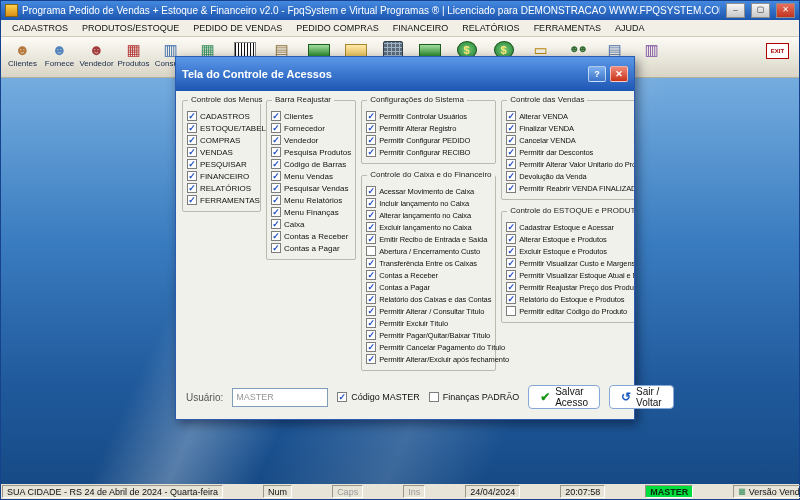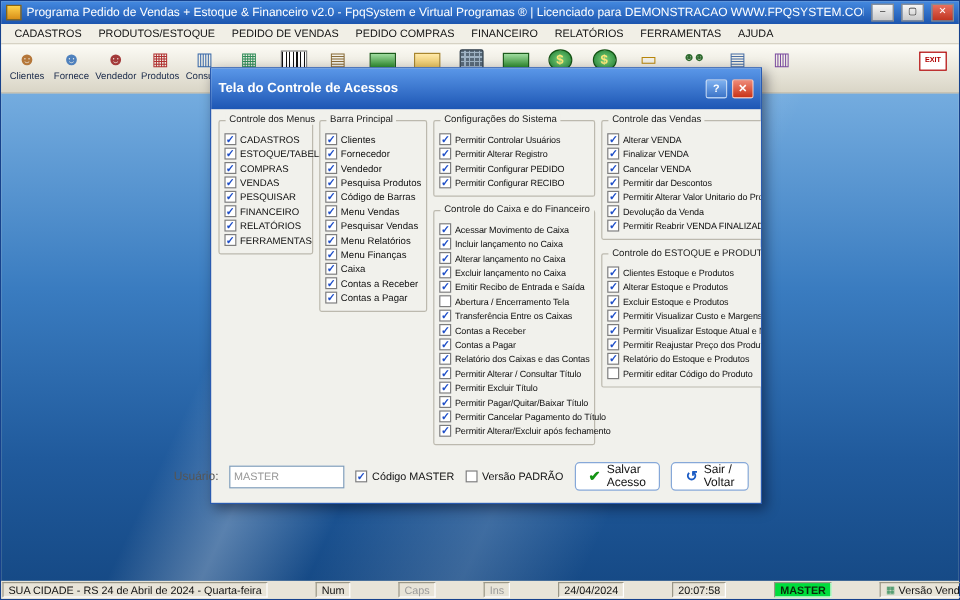--- a/index.html
+++ b/index.html
@@ -46,21 +46,21 @@
   .dlg-body{flex:1;display:flex;gap:5px;padding:9px 6px 2px;overflow:hidden;}
   .col{display:flex;flex-direction:column;gap:11px;}
   .col1{width:79px;}.col2{width:93px;}.col3{width:135px;}.col4{width:138px;}
   .group{border:1px solid #bcb9ae;border-radius:2px;position:relative;padding:8px 4px 4px;background:#f1f1ec;}
   .group-title{position:absolute;top:-6px;left:5px;background:#f1f1ec;padding:0 3px;font-size:8px;color:#222;white-space:nowrap;}
   .cb-row{display:flex;align-items:center;gap:3px;margin:2px 0;font-size:8px;color:#101010;}
   .col3 .cb-row,.col4 .cb-row{font-size:7.5px;letter-spacing:-0.1px;}
   .cb{width:10px;height:10px;min-width:10px;box-sizing:border-box;background:#fff;border:1px solid #7d7d7d;display:flex;align-items:center;justify-content:center;font-size:9px;color:#1f4fc8;line-height:1;font-weight:bold;}
   .cb-label{white-space:nowrap;}
 
-  .dlg-footer{flex:0 0 auto;display:flex;align-items:center;gap:9px;padding:4px 10px 10px;font-size:10px;color:#111;justify-content:flex-end;}
+  .dlg-footer{flex:0 0 auto;display:flex;align-items:center;gap:9px;padding:4px 10px 10px;font-size:10px;color:#111;}
   .user-label{color:#555;}
   .user-input{width:88px;height:15px;background:#fff;border:1px solid #7f9db9;color:#979797;font-size:9px;padding:1px 3px;font-family:"Liberation Sans",sans-serif;}
   .footer-cb{display:flex;align-items:center;gap:4px;font-size:9px;}
   .btn{height:22px;background:#fff;border:1px solid #86a8d8;border-radius:4px;display:flex;align-items:center;gap:5px;padding:0 11px;font-size:10px;color:#111;}
   .btn .ico-green{color:#149414;font-weight:bold;font-size:12px;}
   .btn .ico-blue{color:#1a5bc4;font-weight:bold;font-size:12px;}
 
   
   .statusbar{height:15px;background:#e8e4d8;display:flex;align-items:stretch;font-size:9px;color:#111;flex:0 0 auto;gap:38px;}
   .sb-panel{border:1px solid;border-color:#9a9787 #ffffff #ffffff #9a9787;margin:1px;padding:0 4px;display:flex;align-items:center;white-space:nowrap;gap:3px;}
@@ -215,21 +215,21 @@
               <span class="cb-label">RELATÓRIOS</span>
             </div>
             <div class="cb-row">
               <span class="cb">✓</span>
               <span class="cb-label">FERRAMENTAS</span>
             </div>
           </div>
         </div>
       <div class="col col2">
           <div class="group">
-            <span class="group-title">Barra Principal</span>
+            <span class="group-title">Barra Reajustar</span>
             <div class="cb-row">
               <span class="cb">✓</span>
               <span class="cb-label">Clientes</span>
             </div>
             <div class="cb-row">
               <span class="cb">✓</span>
               <span class="cb-label">Fornecedor</span>
             </div>
             <div class="cb-row">
               <span class="cb">✓</span>
@@ -310,21 +310,21 @@
             <div class="cb-row">
               <span class="cb">✓</span>
               <span class="cb-label">Excluir lançamento no Caixa</span>
             </div>
             <div class="cb-row">
               <span class="cb">✓</span>
               <span class="cb-label">Emitir Recibo de Entrada e Saída</span>
             </div>
             <div class="cb-row">
               <span class="cb"></span>
-              <span class="cb-label">Abertura / Encerramento Tela</span>
+              <span class="cb-label">Abertura / Encerramento Custo</span>
             </div>
             <div class="cb-row">
               <span class="cb">✓</span>
               <span class="cb-label">Transferência Entre os Caixas</span>
             </div>
             <div class="cb-row">
               <span class="cb">✓</span>
               <span class="cb-label">Contas a Receber</span>
             </div>
             <div class="cb-row">
@@ -386,21 +386,21 @@
             </div>
             <div class="cb-row">
               <span class="cb">✓</span>
               <span class="cb-label">Permitir Reabrir VENDA FINALIZADA</span>
             </div>
           </div>
           <div class="group">
             <span class="group-title">Controle do ESTOQUE e PRODUTOS</span>
             <div class="cb-row">
               <span class="cb">✓</span>
-              <span class="cb-label">Clientes Estoque e Produtos</span>
+              <span class="cb-label">Cadastrar Estoque e Acessar</span>
             </div>
             <div class="cb-row">
               <span class="cb">✓</span>
               <span class="cb-label">Alterar Estoque e Produtos</span>
             </div>
             <div class="cb-row">
               <span class="cb">✓</span>
               <span class="cb-label">Excluir Estoque e Produtos</span>
             </div>
             <div class="cb-row">
@@ -428,21 +428,21 @@
     </div>
     <div class="dlg-footer">
       <span class="user-label">Usuário:</span>
       <input class="user-input" value="MASTER" style="">
       <span class="footer-cb">
         <span class="cb">✓</span>
         <span class="cb-label">Código MASTER</span>
       </span>
       <span class="footer-cb">
         <span class="cb"></span>
-        <span class="cb-label">Versão PADRÃO</span>
+        <span class="cb-label">Finanças PADRÃO</span>
       </span>
       <span class="btn">
         <span class="ico-green">✔</span>
         <span>Salvar Acesso</span>
       </span>
       <span class="btn">
         <span class="ico-blue">↺</span>
         <span>Sair / Voltar</span>
       </span>
     </div>

